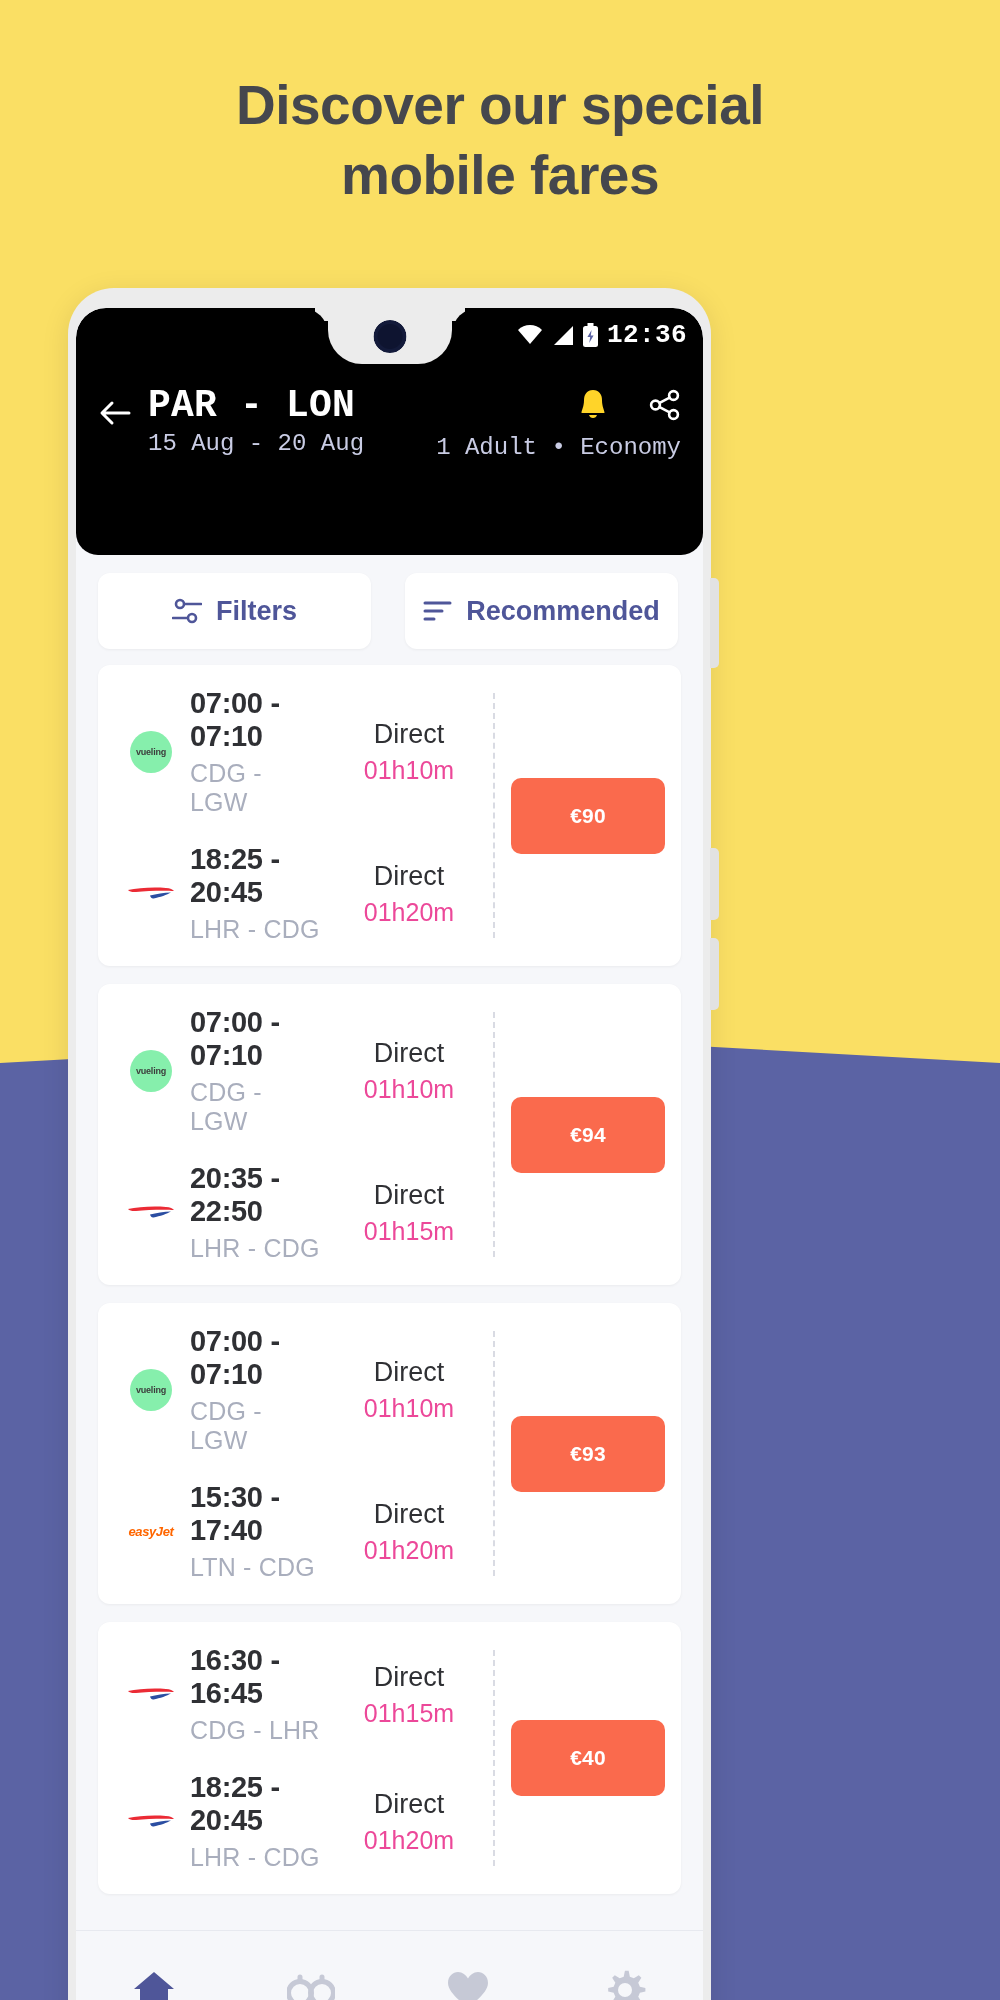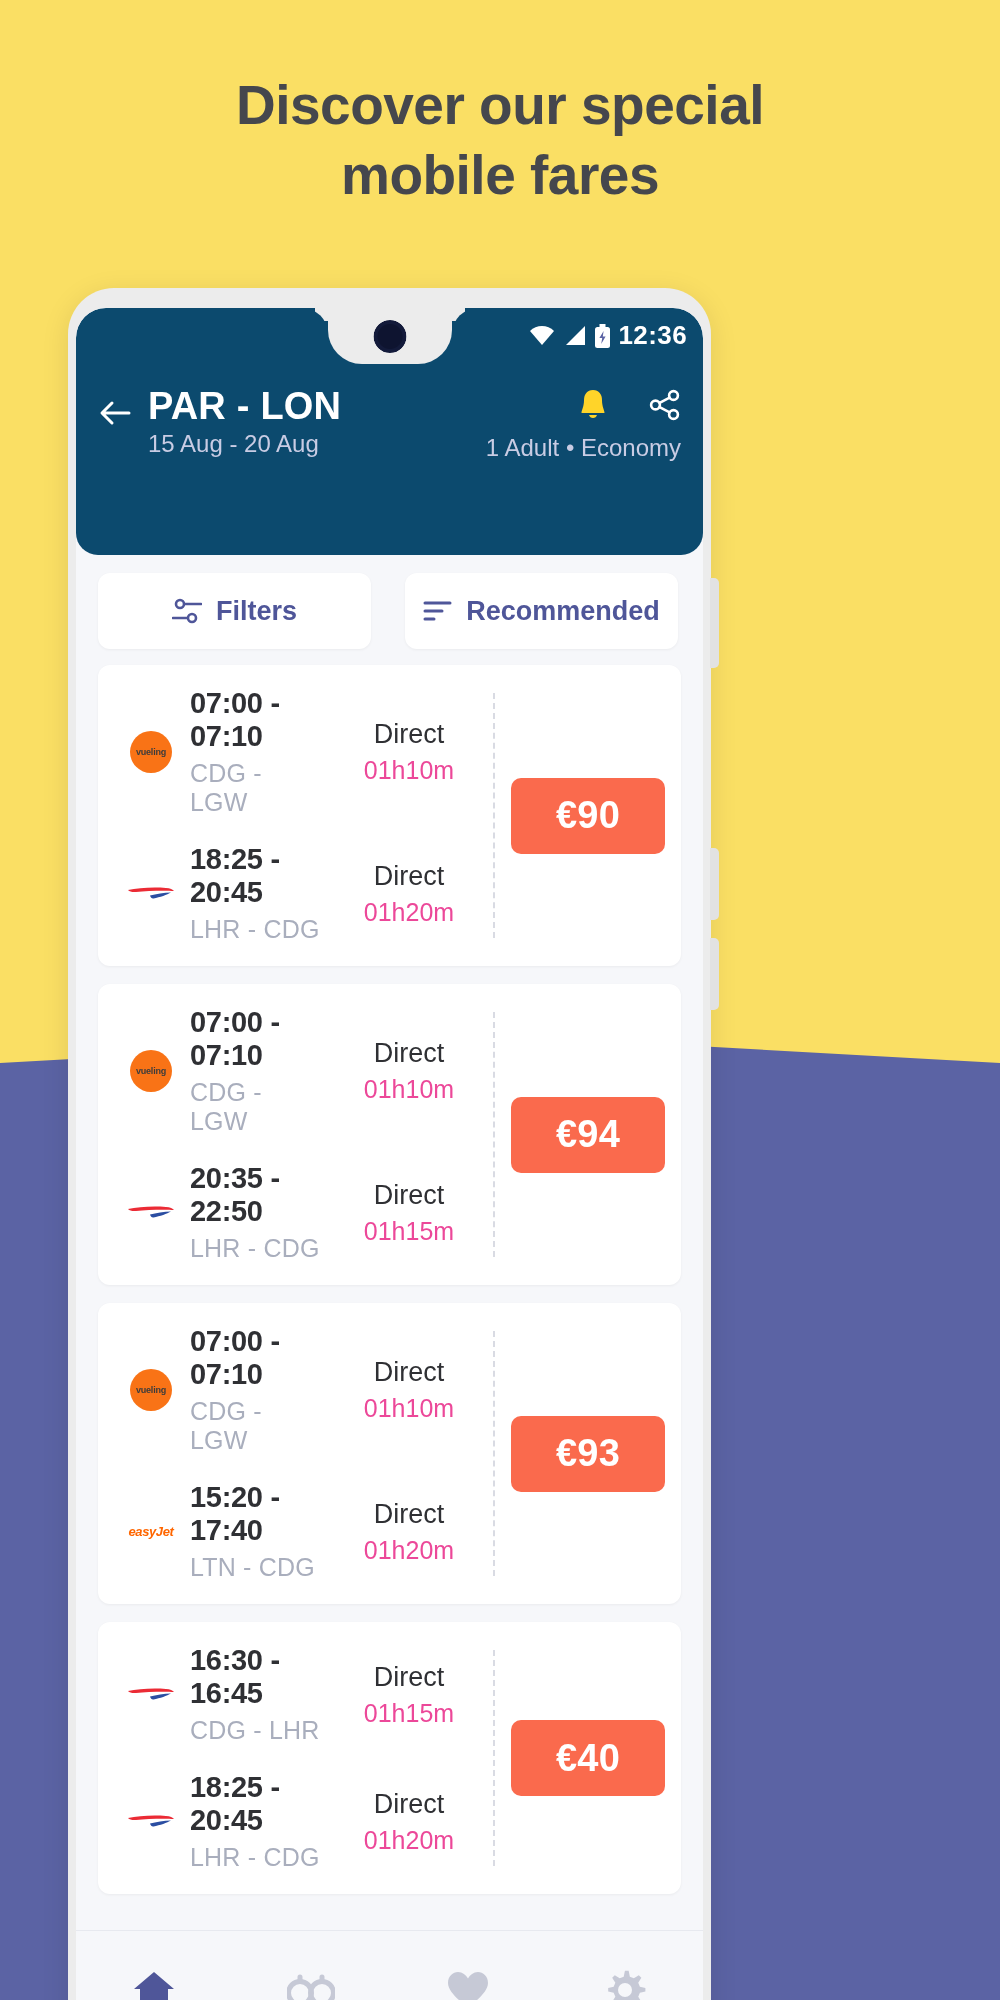--- a/index.html
+++ b/index.html
@@ -56,22 +56,23 @@
     width: 627px; height: 1740px;
     background: #f6f7fa;
     border-radius: 30px 30px 0 0;
     overflow: hidden;
   }
 
   
   .hdr {
     position: relative;
     height: 247px;
-    background: #0c4a6e;
+    background: #000000;
     border-radius: 30px 30px 22px 22px;
+    font-family: Liberation Mono, monospace;
   }
   .notch {
     position: absolute;
     left: 50%; top: 0;
     transform: translateX(-50%);
     width: 124px; height: 56px;
     background: #ececec;
     border-radius: 0 0 34px 34px;
   }
   .notch::before, .notch::after {
@@ -149,21 +150,21 @@
     box-shadow: 0 1px 3px rgba(0,0,0,0.05);
     min-height: 160px;
   }
   .legs { flex: 1; padding-left: 20px; }
   .leg { display: flex; align-items: center; }
   .leg + .leg { margin-top: 26px; }
   .logo-wrap { width: 66px; flex: none; display: flex; align-items: center; justify-content: center; }
 
   .logo-vueling {
     width: 42px; height: 42px; border-radius: 50%;
-    background: #f97316;
+    background: #86efac;
     display: flex; align-items: center; justify-content: center;
     font-size: 9px; font-weight: bold; color: #3c3c3c; letter-spacing: -0.2px;
   }
   .logo-ba { width: 50px; height: 26px; }
   .logo-easyjet {
     width: 58px; font-size: 13px; font-weight: bold; font-style: italic;
     color: #ff6600; letter-spacing: -0.4px; text-align: center;
   }
 
   .leg-mid { flex: 1; padding-left: 6px; }
@@ -180,21 +181,21 @@
   .price-col {
     width: 186px; flex: none;
     display: flex; align-items: center; justify-content: center;
   }
   .price-badge {
     background: #fa6a4d;
     color: #fff;
     border-radius: 10px;
     width: 154px; height: 76px;
     display: flex; align-items: center; justify-content: center;
-    font-size: 38px; font-weight: bold;
+    font-size: 21px; font-weight: bold;
     letter-spacing: 0.2px;
   }
 
   
   .bottomnav {
     position: absolute; left: 0; right: 0; bottom: 0;
     height: 118px;
     background: #f6f7fa;
     border-top: 1px solid #e7e9ef;
     display: flex; align-items: center;
@@ -383,21 +384,21 @@
               <div class="leg-right">
                 <div class="leg-stops">Direct</div>
                 <div class="leg-dur">01h10m</div>
               </div>
             </div>
             <div class="leg">
               <div class="logo-wrap">
                 <div class="logo-easyjet"><span>easyJet</span></div>
               </div>
               <div class="leg-mid">
-                <div class="leg-time">15:20 - 17:40</div>
+                <div class="leg-time">15:30 - 17:40</div>
                 <div class="leg-ports">LTN - CDG</div>
               </div>
               <div class="leg-right">
                 <div class="leg-stops">Direct</div>
                 <div class="leg-dur">01h20m</div>
               </div>
             </div>
           </div>
           <div class="divider"></div>
           <div class="price-col">

